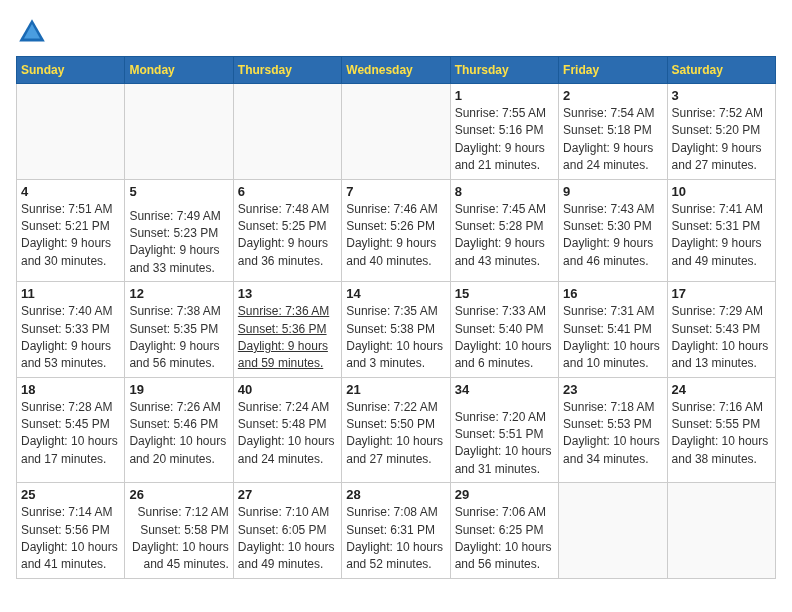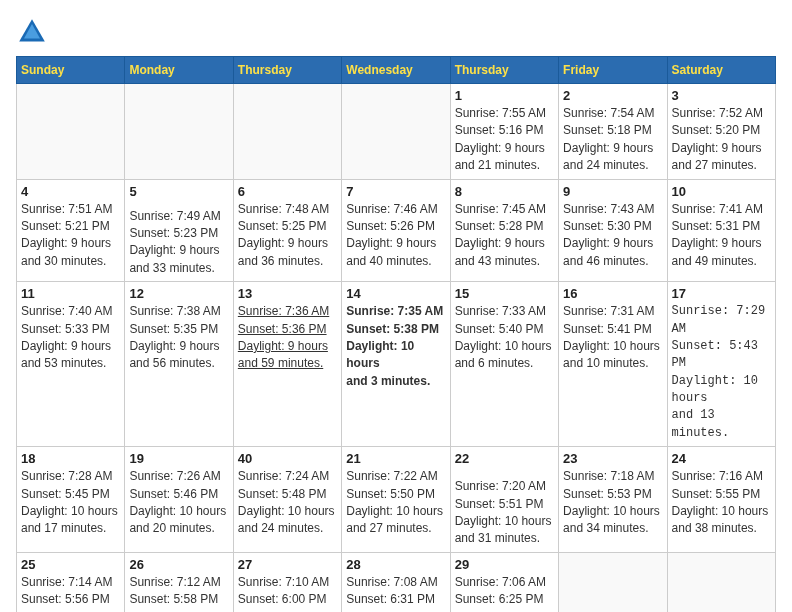--- a/index.html
+++ b/index.html
@@ -212,42 +212,42 @@
         </td>
         <td>
           <span class="day-number">13</span>
           <div class="day-info" style="white-space: pre-line; text-decoration: underline;">Sunrise: 7:36 AM
 Sunset: 5:36 PM
 Daylight: 9 hours
 and 59 minutes.</div>
         </td>
         <td>
           <span class="day-number">14</span>
-          <div class="day-info" style="white-space: pre-line; font-weight: bold;">Sunrise: 7:35 AM
+          <div class="day-info" style="white-space: pre-line;">Sunrise: 7:35 AM
 Sunset: 5:38 PM
 Daylight: 10 hours
 and 3 minutes.</div>
         </td>
         <td>
           <span class="day-number">15</span>
           <div class="day-info" style="white-space: pre-line;">Sunrise: 7:33 AM
 Sunset: 5:40 PM
 Daylight: 10 hours
 and 6 minutes.</div>
         </td>
         <td>
           <span class="day-number">16</span>
           <div class="day-info" style="white-space: pre-line;">Sunrise: 7:31 AM
 Sunset: 5:41 PM
 Daylight: 10 hours
 and 10 minutes.</div>
         </td>
         <td>
           <span class="day-number">17</span>
-          <div class="day-info" style="white-space: pre-line; font-family: Liberation Mono, monospace;">Sunrise: 7:29 AM
+          <div class="day-info" style="white-space: pre-line;">Sunrise: 7:29 AM
 Sunset: 5:43 PM
 Daylight: 10 hours
 and 13 minutes.</div>
         </td>
       </tr>
       <tr>
         <td>
           <span class="day-number">18</span>
           <div class="day-info" style="white-space: pre-line;">Sunrise: 7:28 AM
 Sunset: 5:45 PM
@@ -269,21 +269,21 @@
 and 24 minutes.</div>
         </td>
         <td>
           <span class="day-number">21</span>
           <div class="day-info" style="white-space: pre-line;">Sunrise: 7:22 AM
 Sunset: 5:50 PM
 Daylight: 10 hours
 and 27 minutes.</div>
         </td>
         <td>
-          <span class="day-number">22</span>
+          <span class="day-number">34</span>
           <div class="day-info" style="white-space: pre-line; margin-top: 12px;">Sunrise: 7:20 AM
 Sunset: 5:51 PM
 Daylight: 10 hours
 and 31 minutes.</div>
         </td>
         <td>
           <span class="day-number">23</span>
           <div class="day-info" style="white-space: pre-line;">Sunrise: 7:18 AM
 Sunset: 5:53 PM
 Daylight: 10 hours
@@ -300,29 +300,29 @@
       <tr>
         <td>
           <span class="day-number">25</span>
           <div class="day-info" style="white-space: pre-line;">Sunrise: 7:14 AM
 Sunset: 5:56 PM
 Daylight: 10 hours
 and 41 minutes.</div>
         </td>
         <td>
           <span class="day-number">26</span>
-          <div class="day-info" style="white-space: pre-line;">Sunrise: 7:12 AM
+          <div class="day-info" style="white-space: pre-line; text-align: right;">Sunrise: 7:12 AM
 Sunset: 5:58 PM
 Daylight: 10 hours
 and 45 minutes.</div>
         </td>
         <td>
           <span class="day-number">27</span>
           <div class="day-info" style="white-space: pre-line;">Sunrise: 7:10 AM
-Sunset: 6:00 PM
+Sunset: 6:05 PM
 Daylight: 10 hours
 and 49 minutes.</div>
         </td>
         <td>
           <span class="day-number">28</span>
           <div class="day-info" style="white-space: pre-line;">Sunrise: 7:08 AM
 Sunset: 6:31 PM
 Daylight: 10 hours
 and 52 minutes.</div>
         </td>

